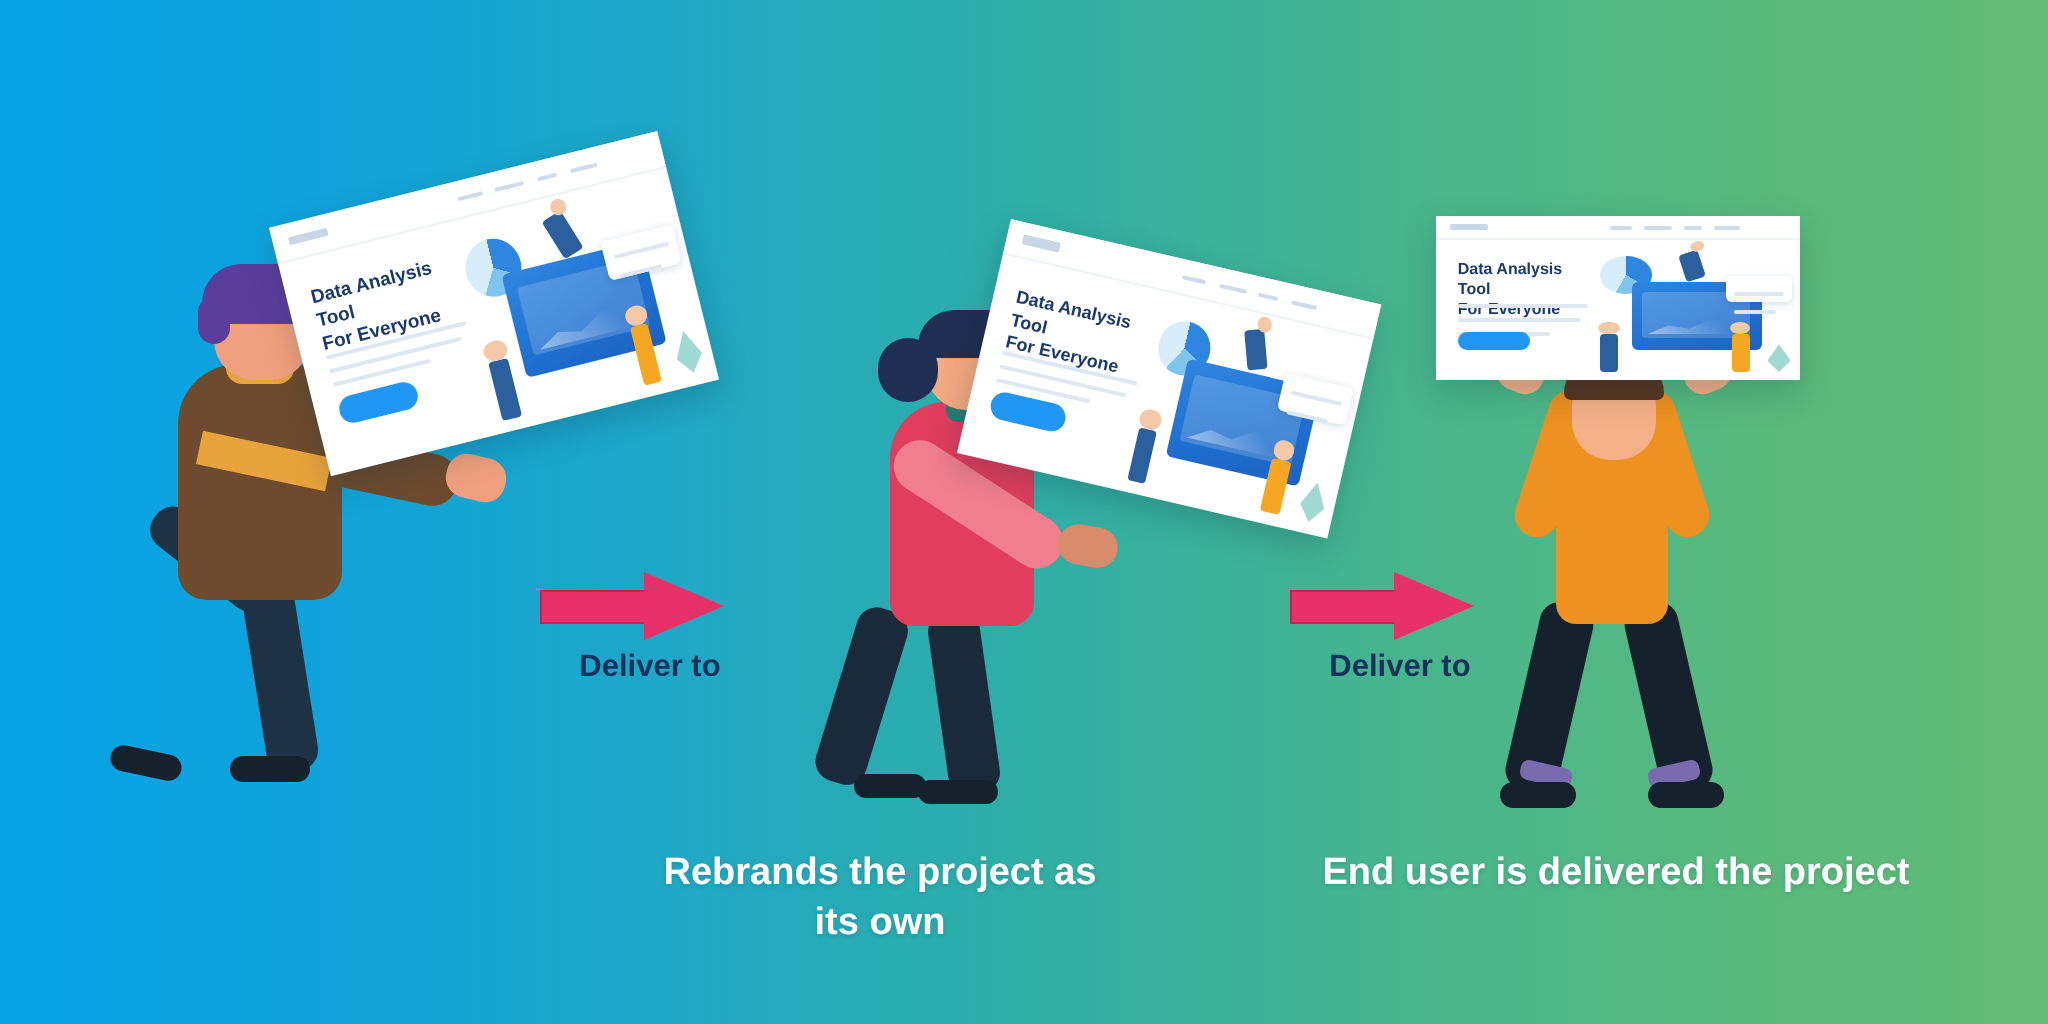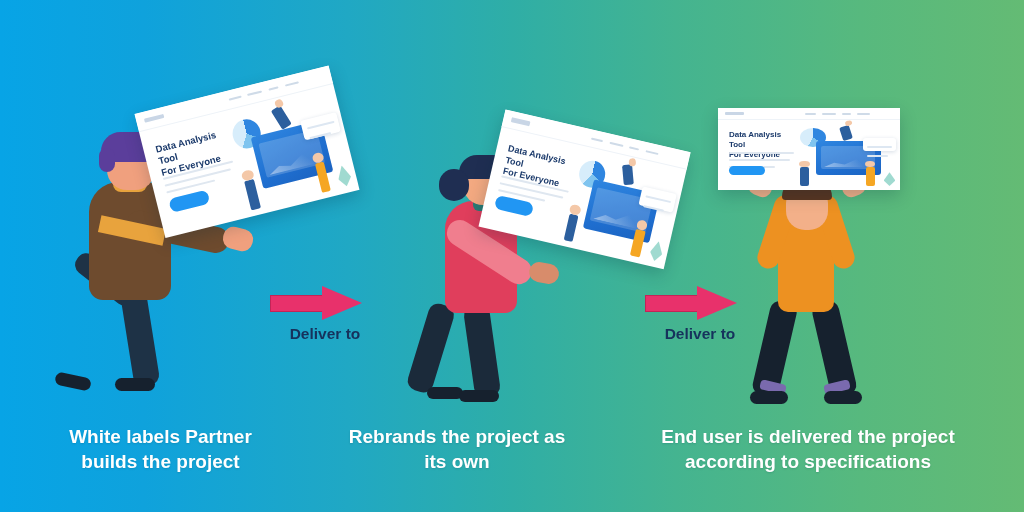--- a/index.html
+++ b/index.html
@@ -183,24 +183,20 @@
             <i></i>
           </div>
         <div class="art-fig fig-c"></div>
         <div class="art-fig fig-a"></div>
         <div class="art-fig fig-b"></div>
         <div class="art-leaf"></div>
       </div>
     </div>
   </div>
 
-  <div class="caption" style="left:18px;top:424px;width:285px;">
-    <span>White labels Partner</span><br>
-    <span>builds the project</span>
-  </div>
 
   <div class="deliver" style="left:270px;top:286px;width:110px;">
     <div class="arrow">
       <div class="head-edge"></div>
       <div class="shaft"></div>
       <div class="head"></div>
     </div>
     <div class="lbl">Deliver to</div>
   </div>
 
@@ -258,21 +254,21 @@
             <i></i>
           </div>
         <div class="art-fig fig-c"></div>
         <div class="art-fig fig-a"></div>
         <div class="art-fig fig-b"></div>
         <div class="art-leaf"></div>
       </div>
     </div>
   </div>
 
-  <div class="caption" style="left:312px;top:424px;width:290px;">
+  <div class="caption" style="left:295px;top:424px;width:290px;">
     <span>Rebrands the project as</span><br>
     <span>its own</span>
   </div>
 
   <div class="deliver" style="left:645px;top:286px;width:110px;">
     <div class="arrow">
       <div class="head-edge"></div>
       <div class="shaft"></div>
       <div class="head"></div>
     </div>
@@ -334,16 +330,15 @@
         <div class="art-fig fig-c"></div>
         <div class="art-fig fig-a"></div>
         <div class="art-fig fig-b"></div>
         <div class="art-leaf"></div>
       </div>
     </div>
   </div>
 
   <div class="caption" style="left:608px;top:424px;width:400px;">
     <span>End user is delivered the project</span><br>
-    <span>according to  specifications</span>
   </div>
 
 </div>
 
 </body></html>

